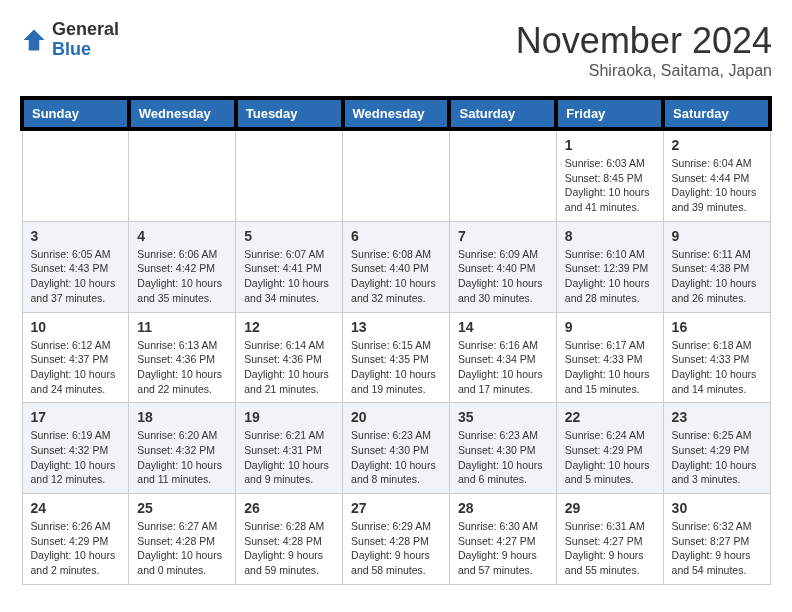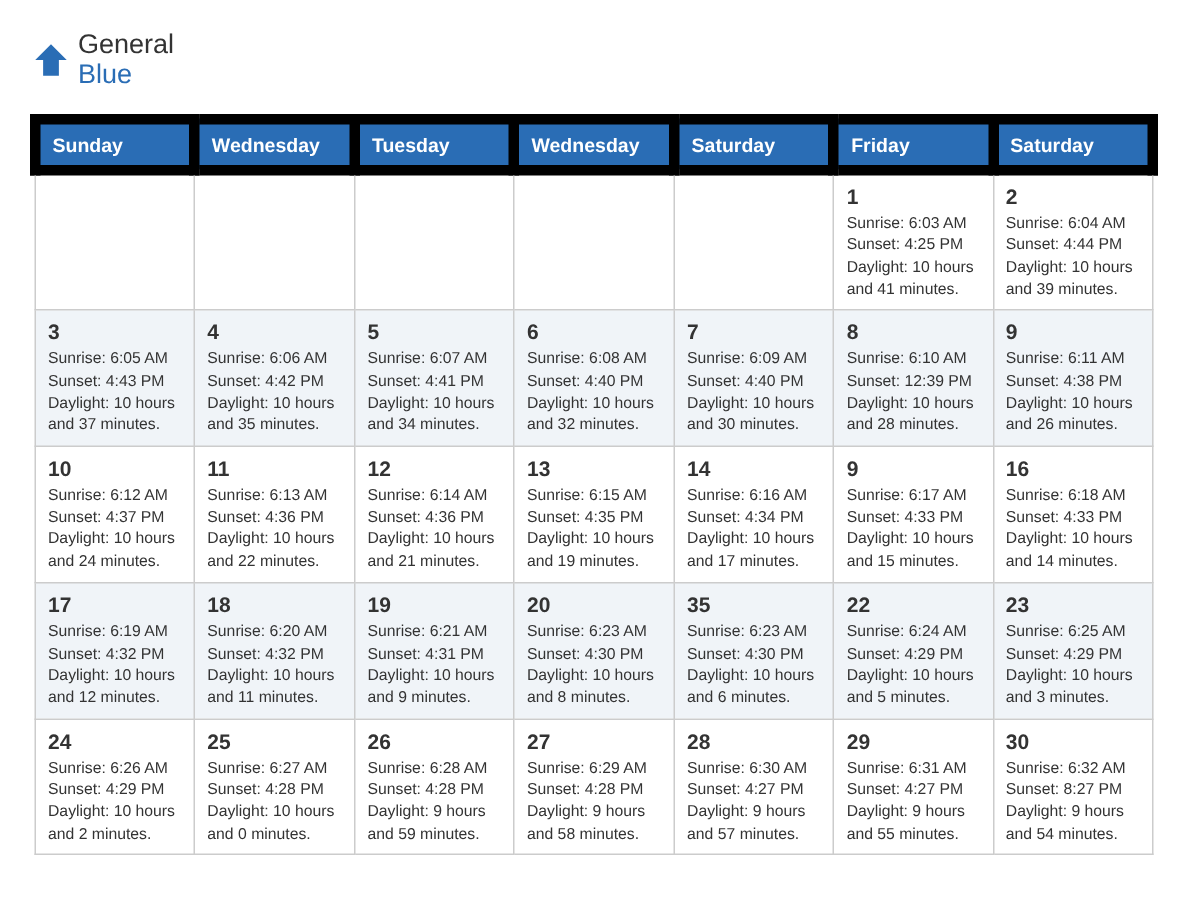--- a/index.html
+++ b/index.html
@@ -16,21 +16,21 @@
       align-items: flex-start;
       margin-bottom: 16px;
     }
     .logo {
       display: flex;
       align-items: center;
       gap: 4px;
     }
     .logo-text {
       font-size: 18px;
-      font-weight: normal;
+      font-weight: bold;
       line-height: 1.1;
     }
     .logo-general { color: #333; }
     .logo-blue { color: #2a6db5; text-align: right; }
     .logo-icon {
       width: 28px;
       height: 28px;
     }
     .title-block {
       text-align: right;
@@ -49,21 +49,21 @@
       border-collapse: collapse;
       font-size: 11px;
     }
     .calendar thead tr th {
       background: #2a6db5;
       color: #fff;
       padding: 6px 8px;
       text-align: left;
       font-size: 13px;
       font-weight: bold;
-      border: 7px solid #000000;
+      border: 4px solid #000000;
     }
     .calendar tbody tr td {
       border: 1px solid #ccc;
       vertical-align: top;
       padding: 6px 8px;
       width: 107px;
       min-height: 80px;
       background: #fff;
     }
     .calendar tbody tr:nth-child(even) td {
@@ -94,20 +94,24 @@
 <div class="header">
   <div class="logo">
     <svg class="logo-icon" viewBox="0 0 32 32">
       <polygon points="16,4 28,16 22,16 22,28 10,28 10,16 4,16" fill="#2a6db5"></polygon>
     </svg>
     <div class="logo-text">
       <span class="logo-general">General</span><br>
       <span class="logo-blue">Blue</span>
     </div>
   </div>
+  <div class="title-block">
+    <div class="month-title">November 2024</div>
+    <div class="location">Shiraoka, Saitama, Japan</div>
+  </div>
 </div>
 
 <table class="calendar">
   <thead>
     <tr id="thead-row">
         <th>Sunday</th>
         <th>Wednesday</th>
         <th>Tuesday</th>
         <th>Wednesday</th>
         <th>Saturday</th>
@@ -118,21 +122,21 @@
   <tbody id="calendar-body">
       <tr>
         <td class="empty-cell"></td>
         <td class="empty-cell"></td>
         <td class="empty-cell"></td>
         <td class="empty-cell"></td>
         <td class="empty-cell"></td>
         <td>
           <span class="day-num">1</span>
           <div class="day-info">Sunrise: 6:03 AM
-Sunset: 4:25 PM
+Sunset: 8:45 PM
 Daylight: 10 hours
 and 41 minutes.</div>
         </td>
         <td>
           <span class="day-num">2</span>
           <div class="day-info">Sunrise: 6:04 AM
 Sunset: 4:44 PM
 Daylight: 10 hours
 and 39 minutes.</div>
         </td>

